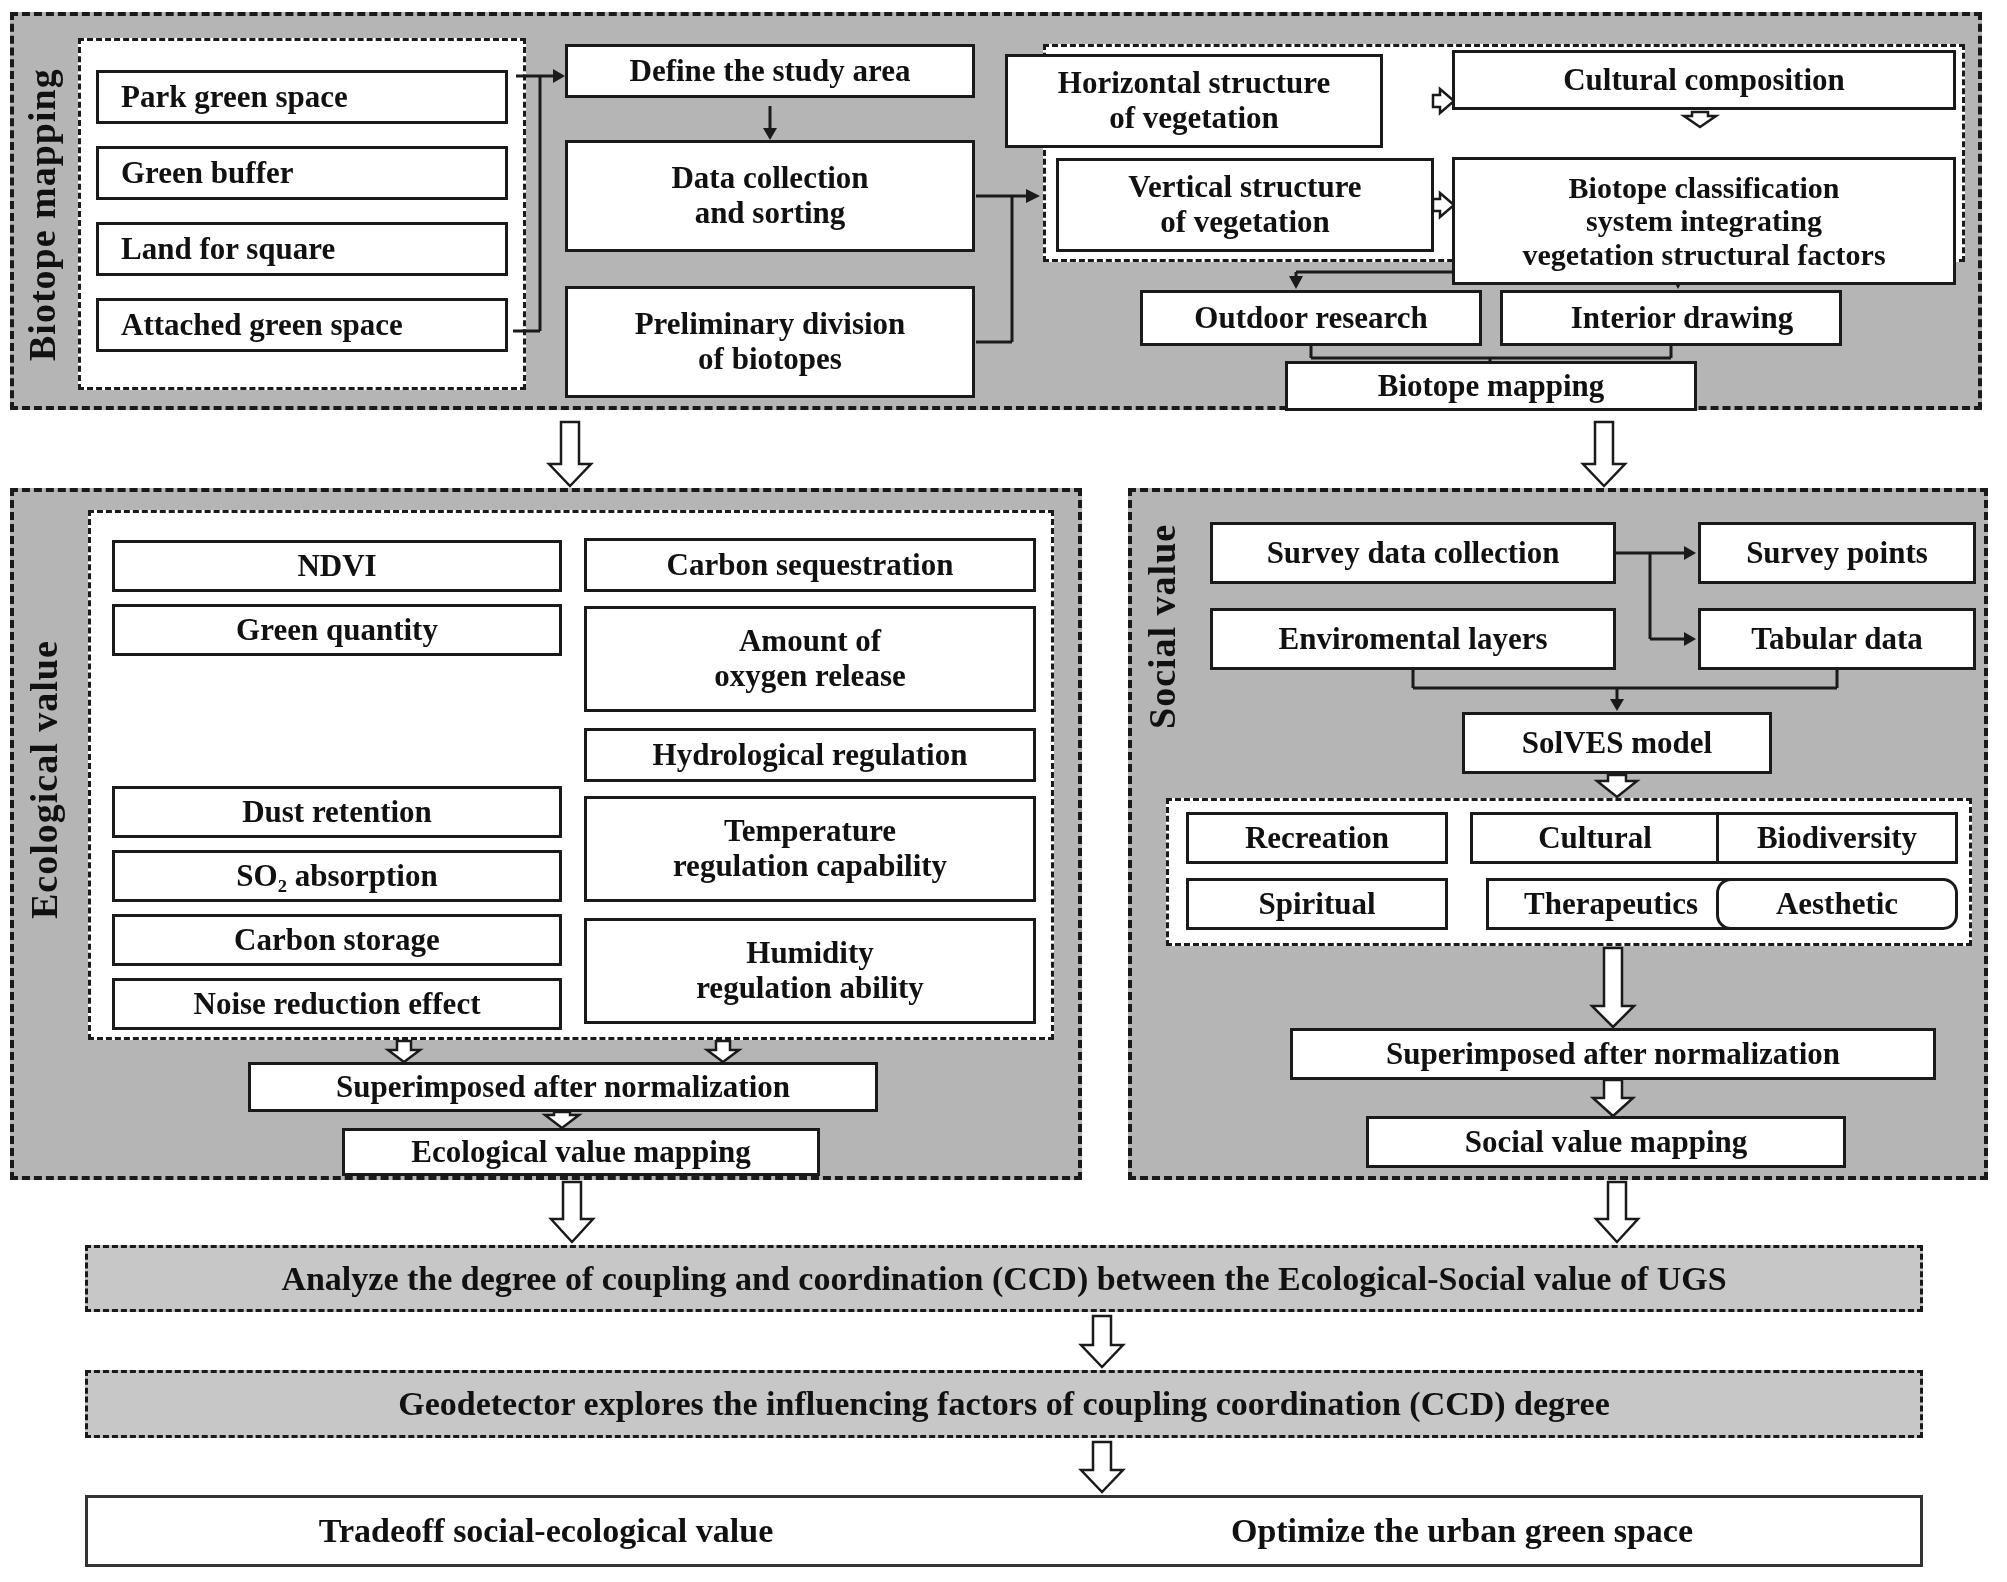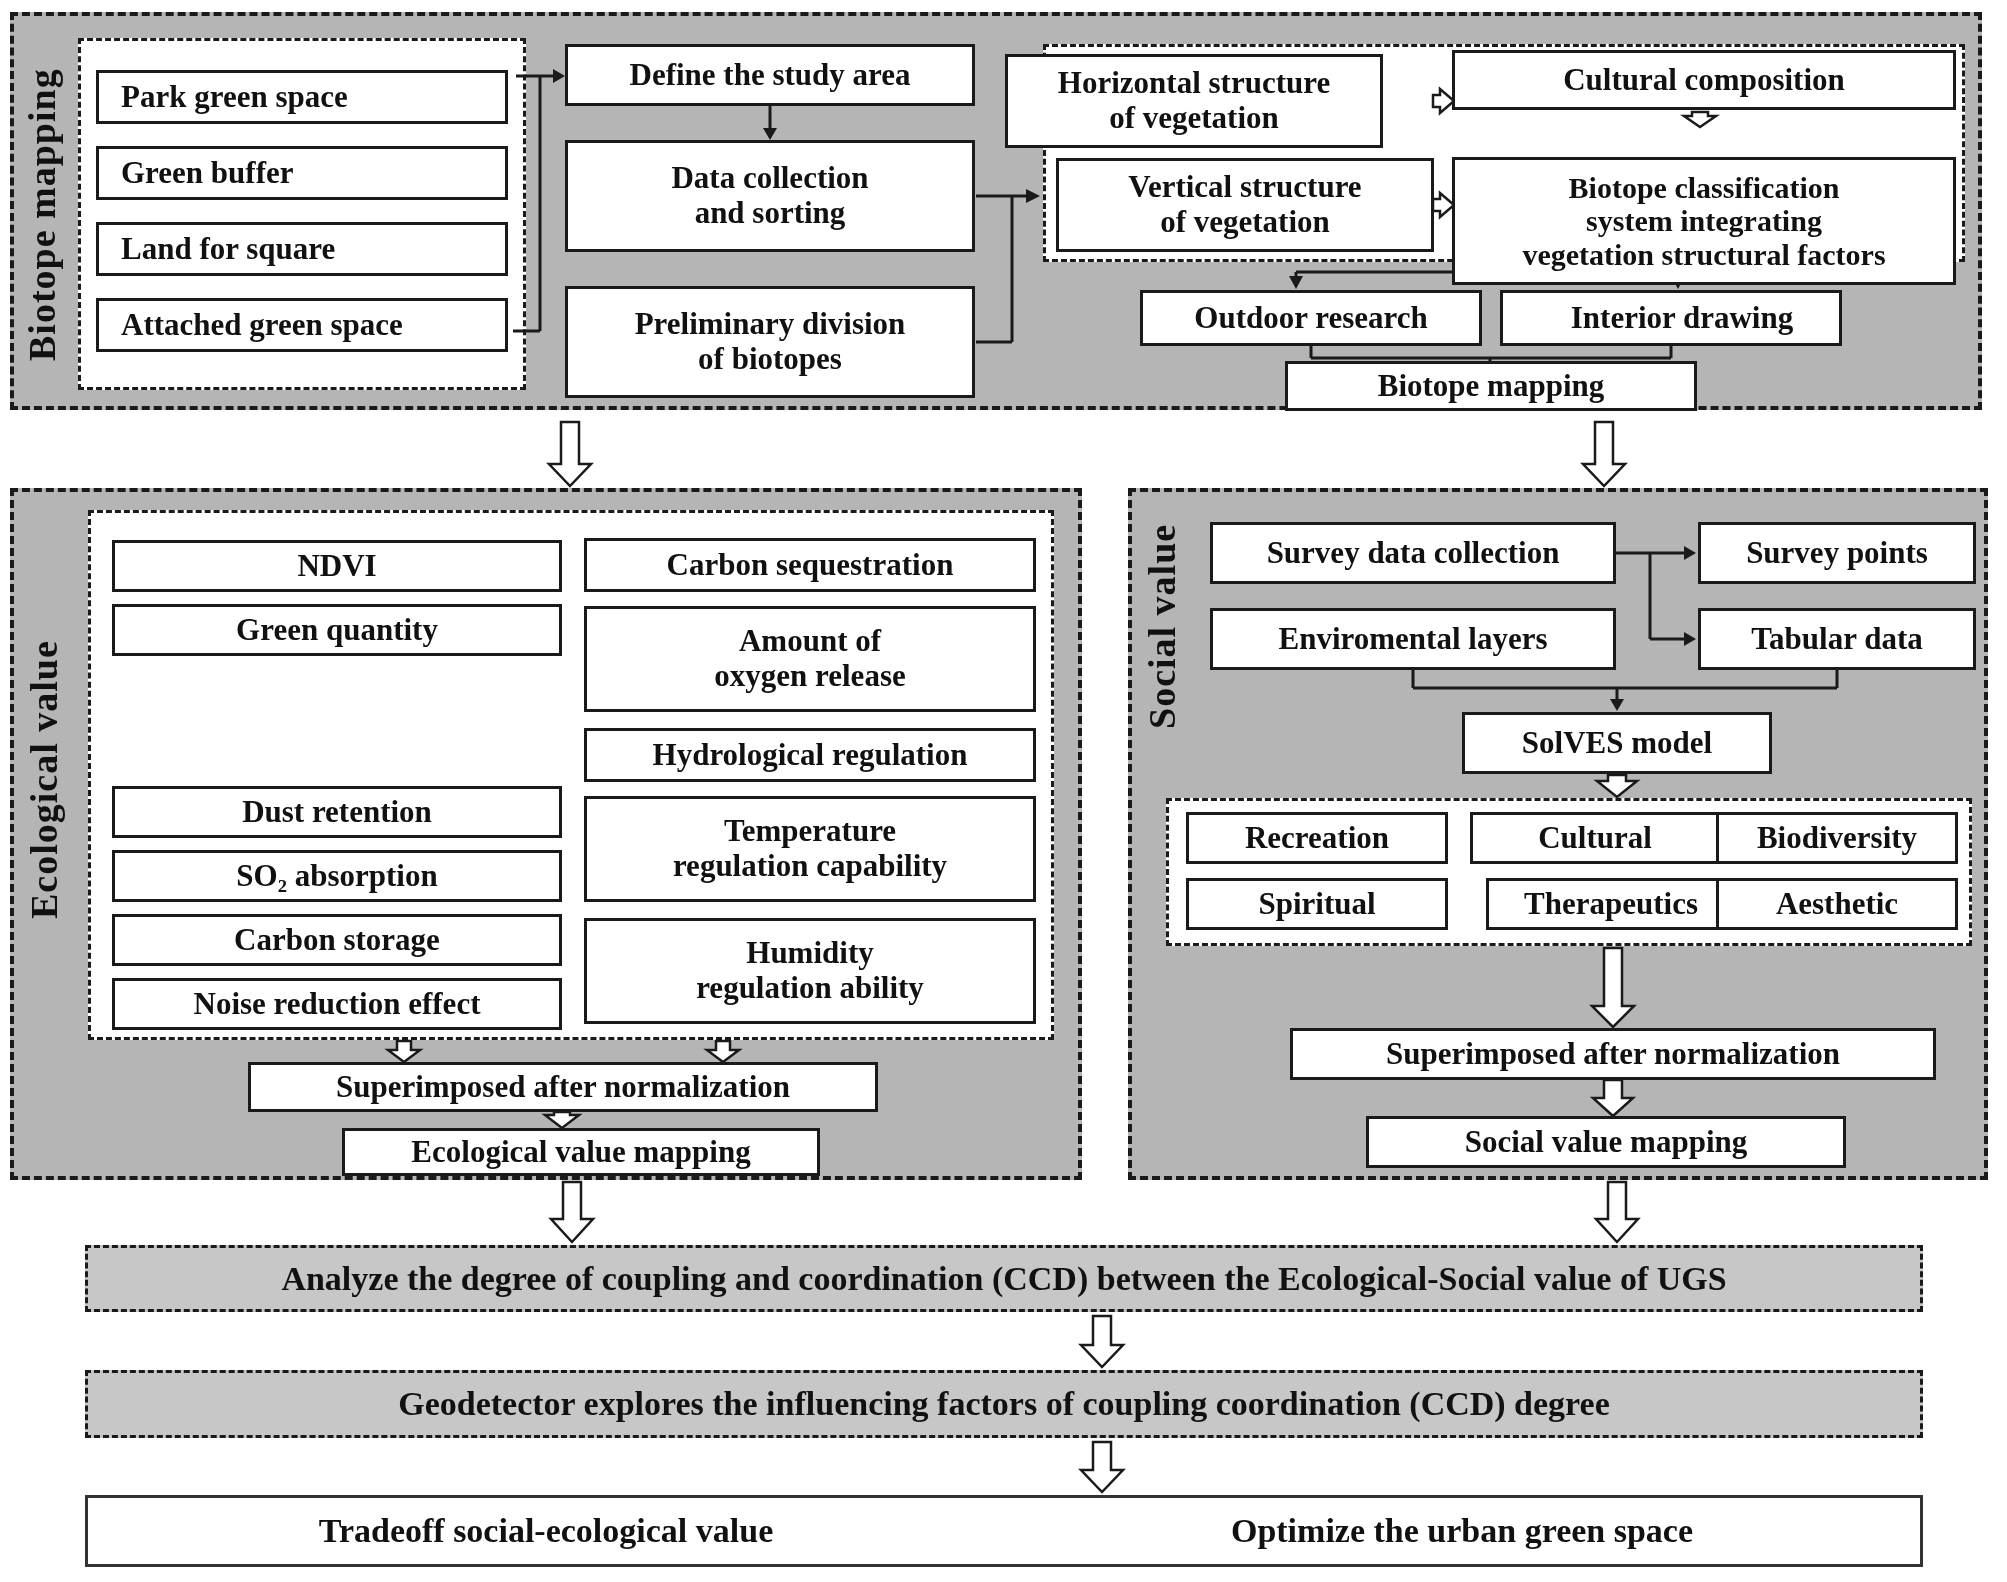--- a/index.html
+++ b/index.html
@@ -121,21 +121,21 @@
 
   <div class="vlabel" style="left:20px; top:55px; height:320px;">Biotope mapping</div>
   <div class="vlabel" style="left:22px; top:610px; height:340px;">Ecological value</div>
   <div class="vlabel" style="left:1140px; top:498px; height:256px;">Social value</div>
 
   <div class="box left" style="left:96px; top:70px; width:412px; height:54px;">Park green space</div>
   <div class="box left" style="left:96px; top:146px; width:412px; height:54px;">Green buffer</div>
   <div class="box left" style="left:96px; top:222px; width:412px; height:54px;">Land for square</div>
   <div class="box left" style="left:96px; top:298px; width:412px; height:54px;">Attached green space</div>
 
-  <div class="box" style="left:565px; top:44px; width:410px; height:62px;">Define the study area</div>
+  <div class="box" style="left:565px; top:44px; width:410px; height:54px;">Define the study area</div>
   <div class="box" style="left:565px; top:140px; width:410px; height:112px;">Data collection
 and sorting</div>
   <div class="box" style="left:565px; top:286px; width:410px; height:112px;">Preliminary division
 of biotopes</div>
 
   <div class="box" style="left:1005px; top:54px; width:378px; height:94px;">Horizontal structure
 of vegetation</div>
   <div class="box" style="left:1056px; top:158px; width:378px; height:94px;">Vertical structure
 of vegetation</div>
   <div class="box" style="left:1452px; top:50px; width:504px; height:60px;">Cultural composition</div>
@@ -170,21 +170,21 @@
   <div class="box" style="left:1698px; top:522px; width:278px; height:62px;">Survey points</div>
   <div class="box" style="left:1210px; top:608px; width:406px; height:62px;">Enviromental layers</div>
   <div class="box" style="left:1698px; top:608px; width:278px; height:62px;">Tabular data</div>
   <div class="box" style="left:1462px; top:712px; width:310px; height:62px;">SolVES model</div>
 
   <div class="box" style="left:1186px; top:812px; width:262px; height:52px;">Recreation</div>
   <div class="box" style="left:1470px; top:812px; width:250px; height:52px;">Cultural</div>
   <div class="box" style="left:1716px; top:812px; width:242px; height:52px;">Biodiversity</div>
   <div class="box" style="left:1186px; top:878px; width:262px; height:52px;">Spiritual</div>
   <div class="box" style="left:1470px; top:878px; width:250px; height:52px;margin-left:16px;">Therapeutics</div>
-  <div class="box" style="left:1716px; top:878px; width:242px; height:52px;">Aesthetic</div>
+  <div class="box" style="left:1716px; top:878px; width:242px; height:52px;border-radius:15px;">Aesthetic</div>
 
   <div class="box" style="left:1290px; top:1028px; width:646px; height:52px;">Superimposed after normalization</div>
   <div class="box" style="left:1366px; top:1116px; width:480px; height:52px;">Social value mapping</div>
 
   <div class="bar" style="left:85px; top:1245px; width:1838px; height:67px;">Analyze the degree of coupling and coordination (CCD) between the Ecological-Social value of UGS</div>
   <div class="bar" style="left:85px; top:1370px; width:1838px; height:68px;">Geodetector explores the influencing factors of coupling coordination (CCD) degree</div>
   <div class="finalbar" style="left:85px; top:1495px; width:1838px; height:72px;">
     <span>Tradeoff social-ecological value</span>
     <span>Optimize the urban green space</span>
   </div>

